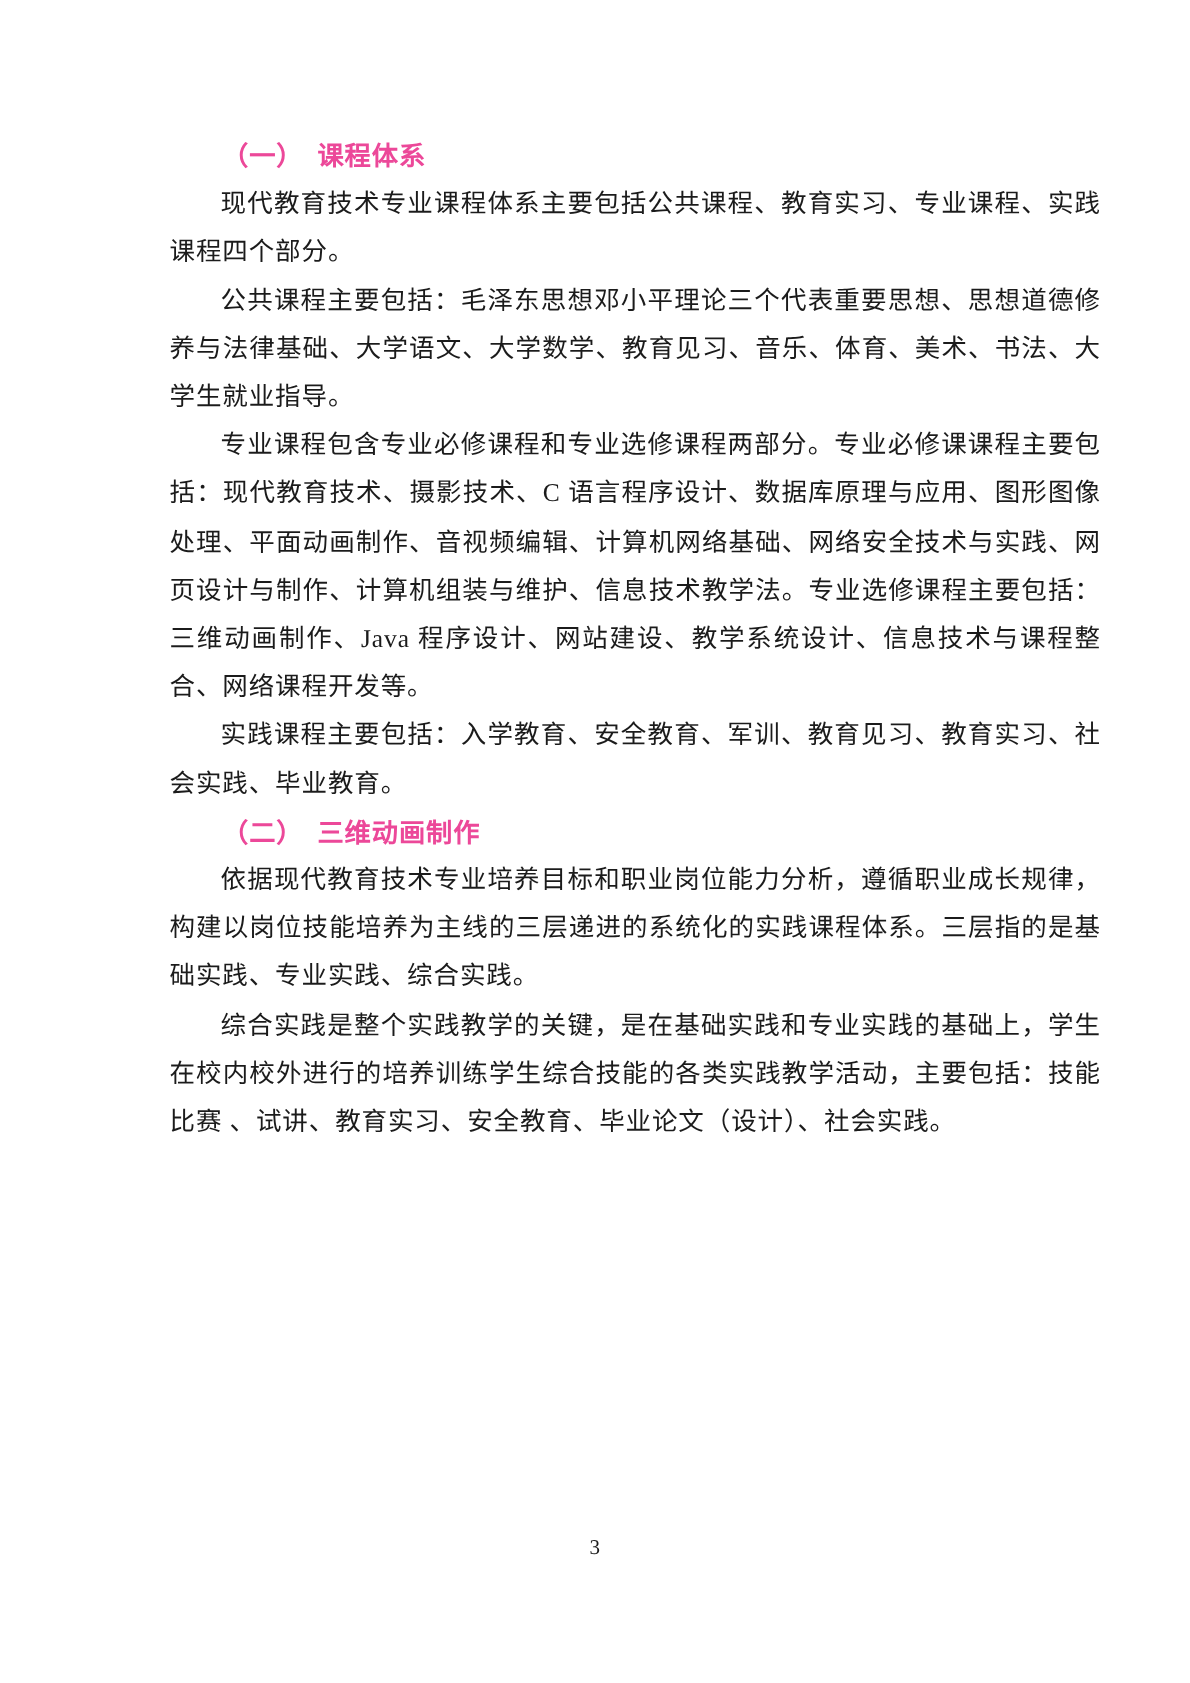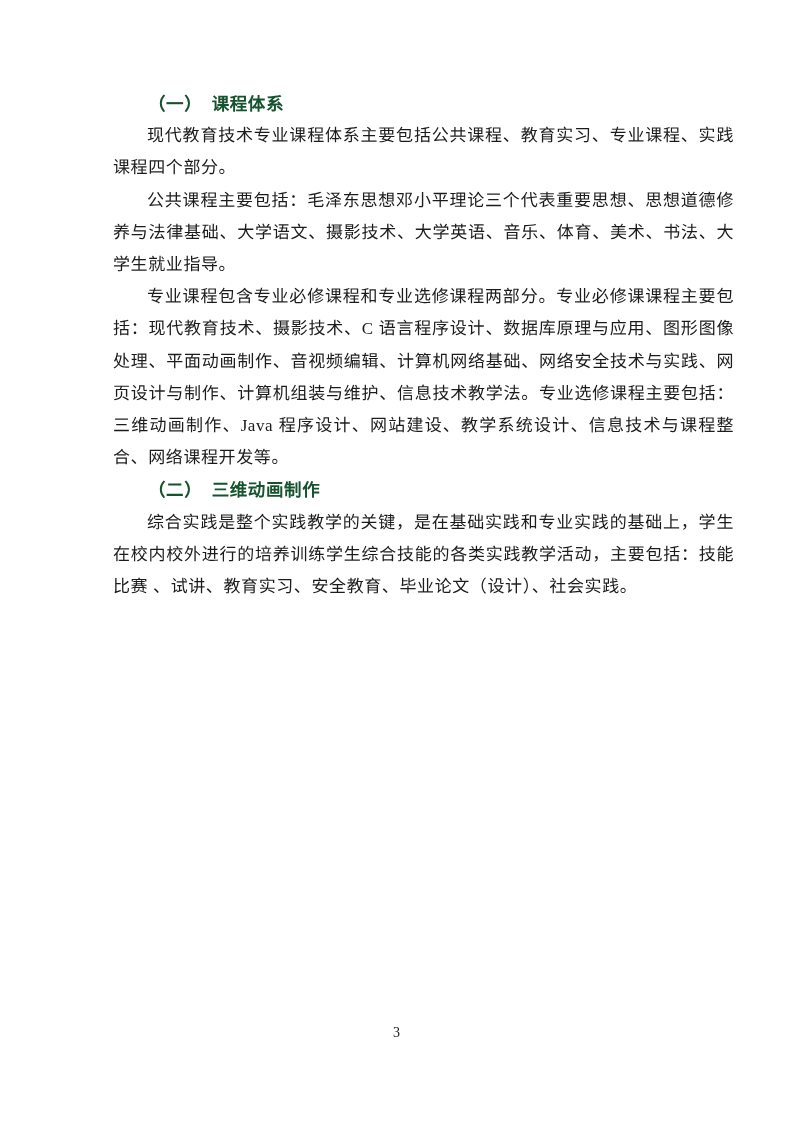--- a/index.html
+++ b/index.html
@@ -25,21 +25,21 @@
     line-height: 32.2px;
     text-align: justify;
     letter-spacing: 0.6px;
   }
   .sec-heading {
     margin: 0;
     font-size: 17.5px;
     font-weight: bold;
     text-indent: 2em;
     line-height: 32.2px;
-    color: #14532d;
+    color: #ec4899;
     font-family: Liberation Serif, serif;
   }
   .para {
     margin: 0;
     text-indent: 2em;
   }
   .page-number {
     position: absolute;
     top: 1022px;
     left: 0;
@@ -53,28 +53,30 @@
 </head>
 <body>
 
 <div class="page">
   <div class="content">
 
     <h2 class="sec-heading">（一）　课程体系</h2>
 
     <p class="para">现代教育技术专业课程体系主要包括公共课程、教育实习、专业课程、实践课程四个部分。</p>
 
-    <p class="para">公共课程主要包括：毛泽东思想邓小平理论三个代表重要思想、思想道德修养与法律基础、大学语文、摄影技术、大学英语、音乐、体育、美术、书法、大学生就业指导。</p>
+    <p class="para">公共课程主要包括：毛泽东思想邓小平理论三个代表重要思想、思想道德修养与法律基础、大学语文、大学数学、教育见习、音乐、体育、美术、书法、大学生就业指导。</p>
 
 
     <p class="para">专业课程包含专业必修课程和专业选修课程两部分。专业必修课课程主要包括：现代教育技术、摄影技术、C 语言程序设计、数据库原理与应用、图形图像处理、平面动画制作、音视频编辑、计算机网络基础、网络安全技术与实践、网页设计与制作、计算机组装与维护、信息技术教学法。专业选修课程主要包括：三维动画制作、Java 程序设计、网站建设、教学系统设计、信息技术与课程整合、网络课程开发等。</p>
 
+    <p class="para">实践课程主要包括：入学教育、安全教育、军训、教育见习、教育实习、社会实践、毕业教育。</p>
 
     <h2 class="sec-heading">（二）　三维动画制作</h2>
 
+    <p class="para">依据现代教育技术专业培养目标和职业岗位能力分析，遵循职业成长规律，构建以岗位技能培养为主线的三层递进的系统化的实践课程体系。三层指的是基础实践、专业实践、综合实践。</p>
 
 
 
     <p class="para">综合实践是整个实践教学的关键，是在基础实践和专业实践的基础上，学生在校内校外进行的培养训练学生综合技能的各类实践教学活动，主要包括：技能比赛 、试讲、教育实习、安全教育、毕业论文（设计）、社会实践。</p>
 
   </div>
 
   <div class="page-number">3</div>
 </div>
 

